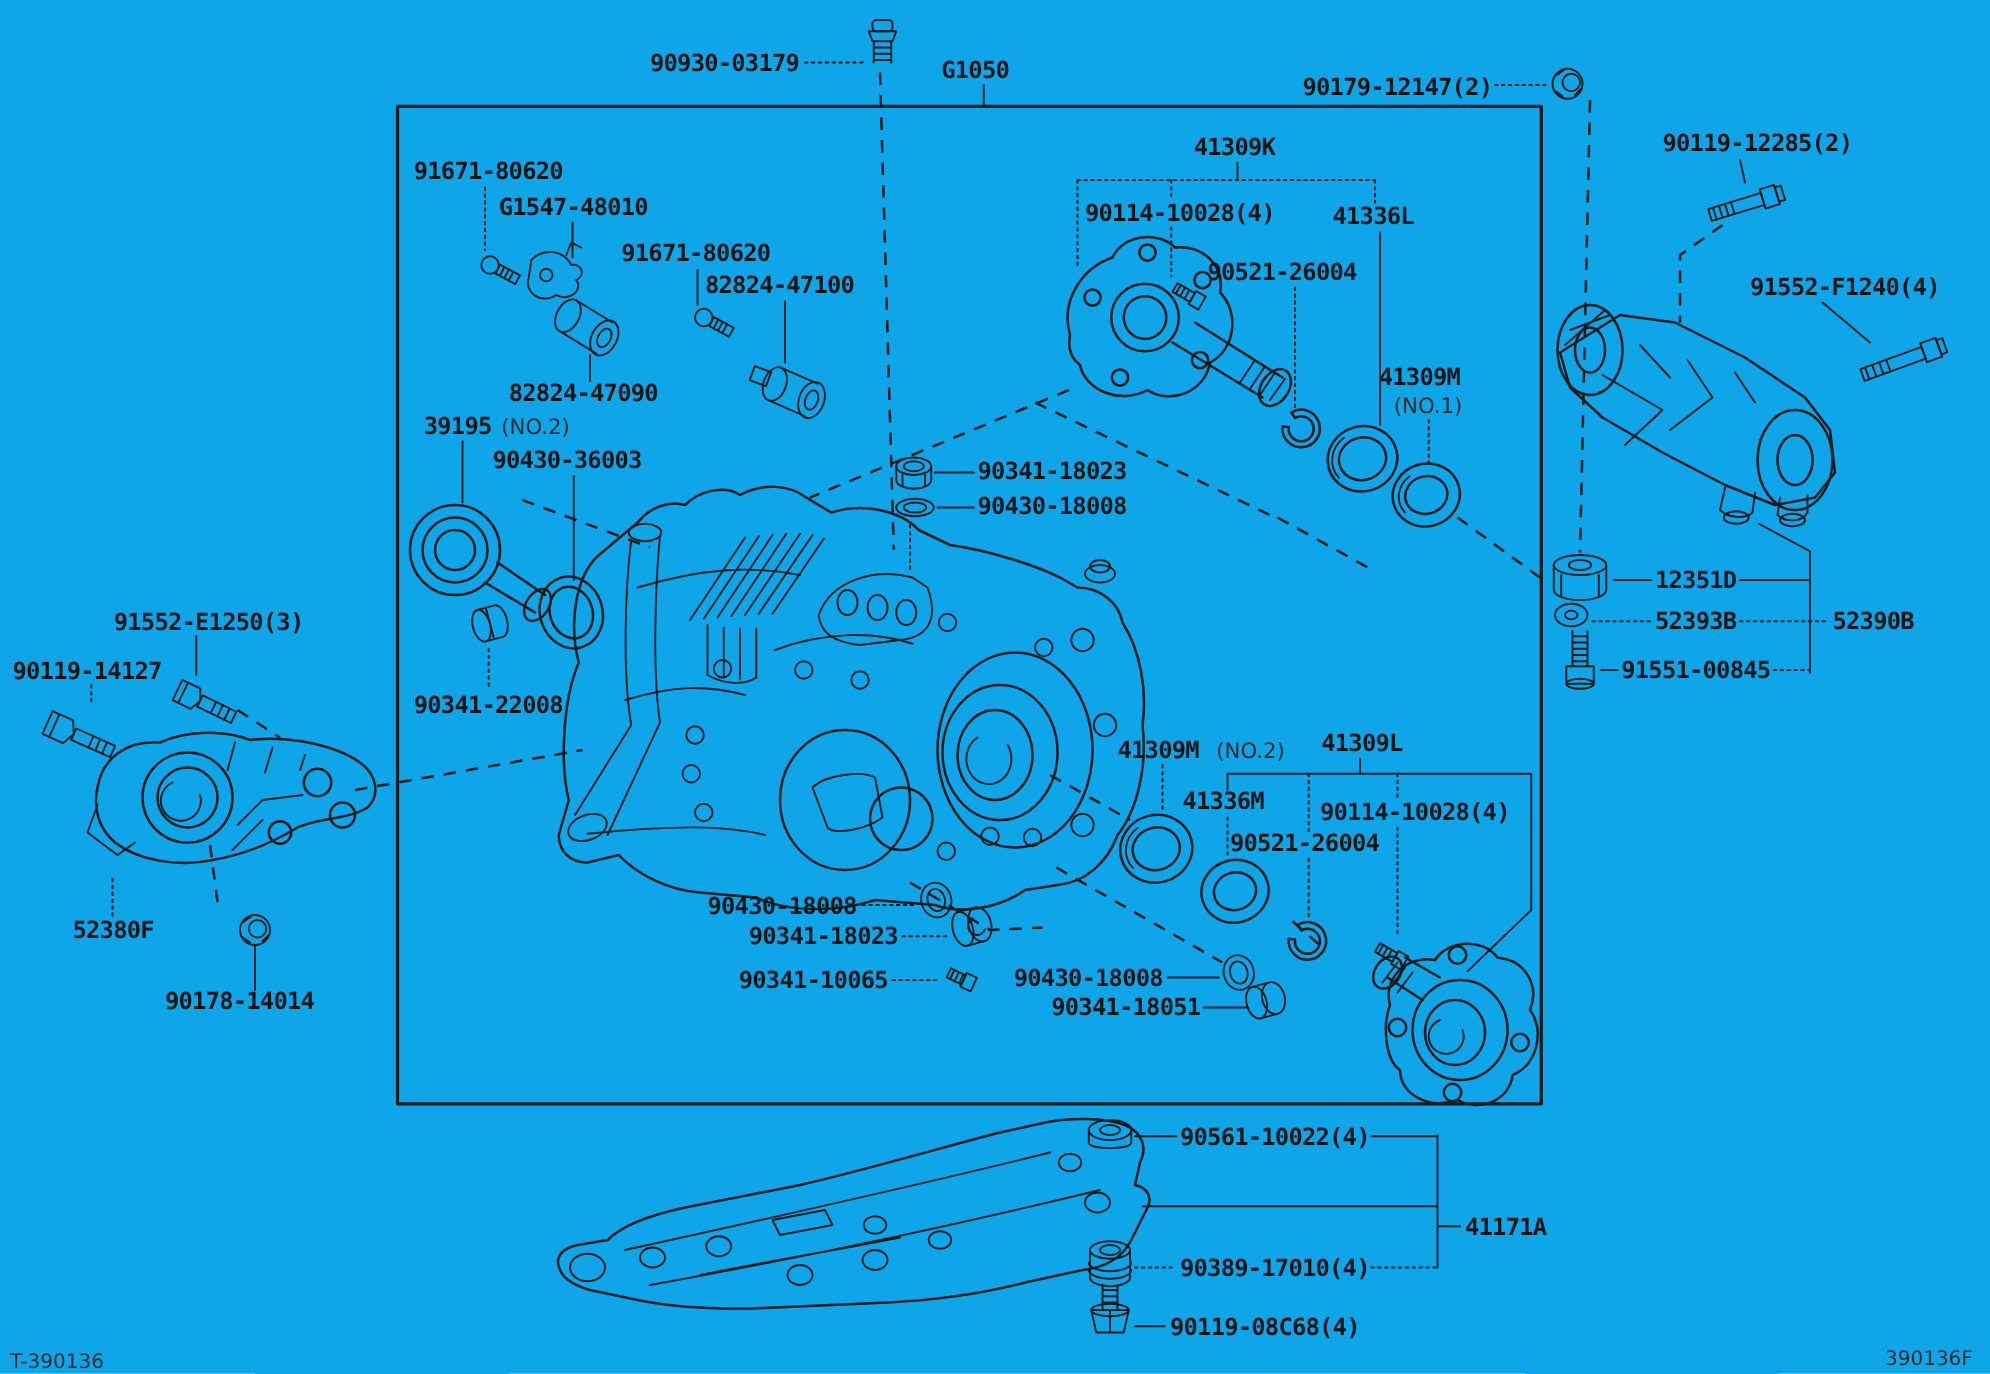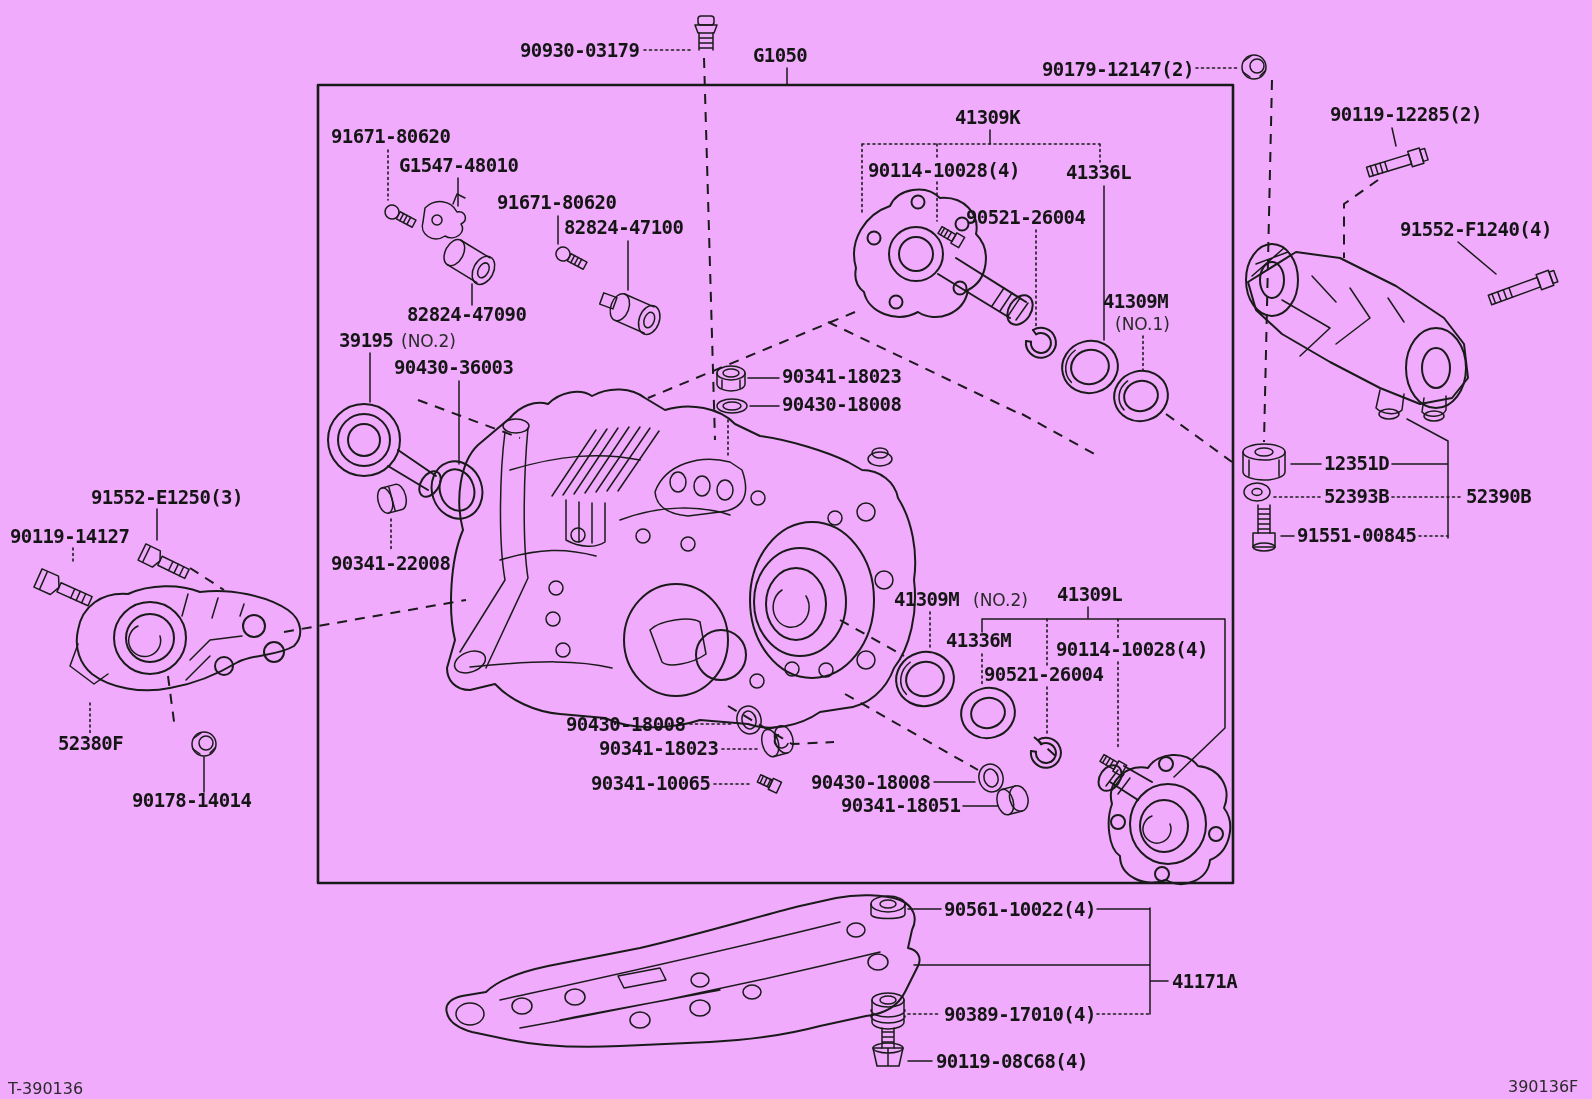--- a/index.html
+++ b/index.html
@@ -1,16 +1,16 @@
 <!DOCTYPE html>
 <html><head>
 <meta charset="utf-8">
 <style>
   html,body{margin:0;padding:0;background:#e8e8e8;}
-  .stage{position:relative;width:1592px;height:1099px;background:#f0abfc;overflow:hidden;
+  .stage{position:relative;width:1592px;height:1099px;background:#0ea5e9;overflow:hidden;
          font-family:"DejaVu Sans Mono", monospace;}
   svg{position:absolute;left:0;top:0;}
   svg *{vector-effect:non-scaling-stroke;}
   .ln{fill:none;stroke:#1a1a1a;stroke-width:2;stroke-linecap:round;stroke-linejoin:round;}
   .thin{stroke-width:1.5;}
   .thick{stroke-width:2.6;}
   .dot{fill:none;stroke:#1a1a1a;stroke-width:1.6;stroke-dasharray:2 3.5;stroke-linecap:round;}
   .dash{fill:none;stroke:#1a1a1a;stroke-width:2;stroke-dasharray:10 8;stroke-linecap:butt;}
   .lbl{font:700 19px "DejaVu Sans Mono", monospace;fill:#151515;letter-spacing:-0.6px;}
   .note{font:400 17px "DejaVu Sans", sans-serif;fill:#2a2a2a;letter-spacing:0;}

